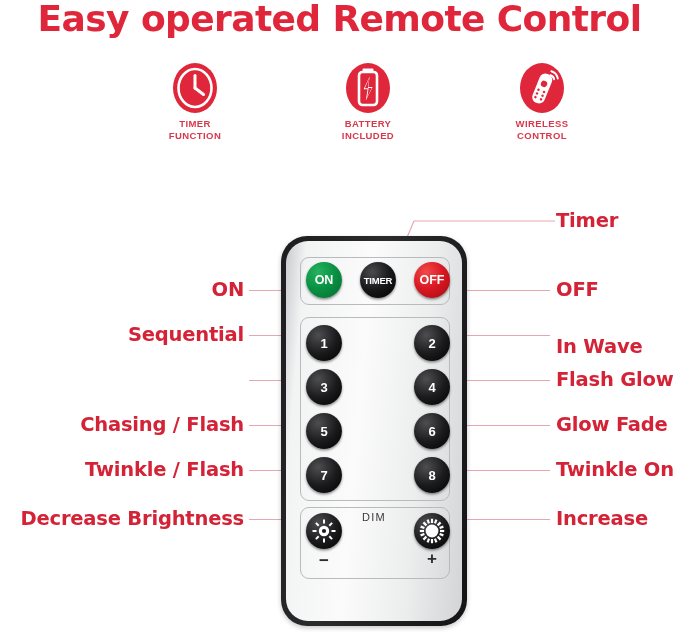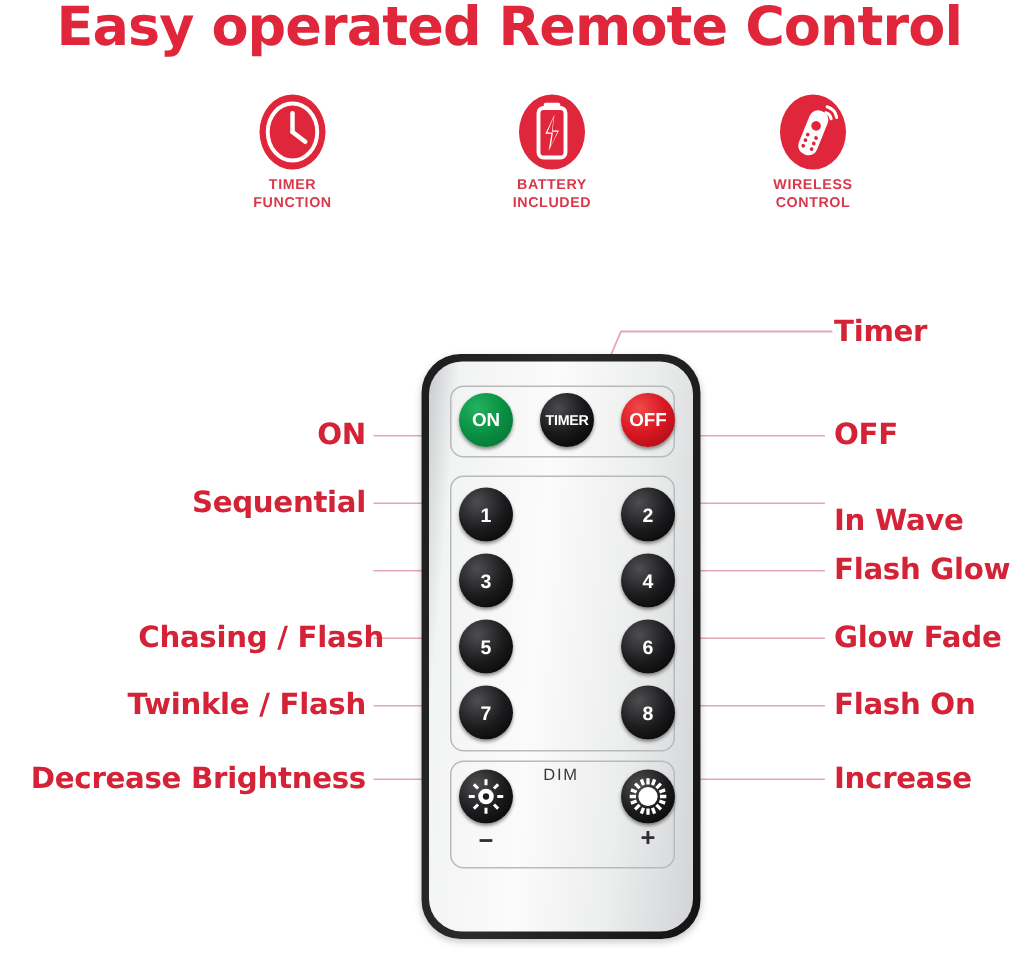--- a/index.html
+++ b/index.html
@@ -249,30 +249,30 @@
 
   <div class="leader" style="left:249px;top:290px;width:72px;"></div>
   <div class="leader" style="left:249px;top:335px;width:72px;"></div>
   <div class="leader" style="left:249px;top:380px;width:72px;"></div>
   <div class="leader" style="left:249px;top:425px;width:72px;"></div>
   <div class="leader" style="left:249px;top:470px;width:72px;"></div>
   <div class="leader" style="left:249px;top:519px;width:72px;"></div>
 
   <div class="callout left" style="left:0;top:280px;width:244px;">ON</div>
   <div class="callout left" style="left:0;top:325px;width:244px;">Sequential</div>
-  <div class="callout left" style="left:12px;top:415px;width:244px;text-align:right;">Chasing / Flash</div>
+  <div class="callout left" style="left:0;top:415px;width:244px;text-align:right;">Chasing / Flash</div>
   <div class="callout left" style="left:0;top:460px;width:244px;">Twinkle / Flash</div>
   <div class="callout left" style="left:0;top:509px;width:244px;">Decrease Brightness</div>
 
   <div class="callout right" style="left:556px;top:211px;">Timer</div>
   <div class="callout right" style="left:556px;top:280px;">OFF</div>
   <div class="callout right" style="left:556px;top:325px;margin-top:12px;">In Wave</div>
   <div class="callout right" style="left:556px;top:370px;">Flash Glow</div>
   <div class="callout right" style="left:556px;top:415px;">Glow Fade</div>
-  <div class="callout right" style="left:556px;top:460px;">Flash On</div>
+  <div class="callout right" style="left:556px;top:460px;">Twinkle On</div>
   <div class="callout right" style="left:556px;top:509px;">Increase</div>
 
   <div class="remote">
     <div class="remote-face">
 
       <div class="panel panel-top"></div>
       <div class="panel panel-mode"></div>
       <div class="panel panel-dim"></div>
 
       <div class="btn btn-on">ON</div>

